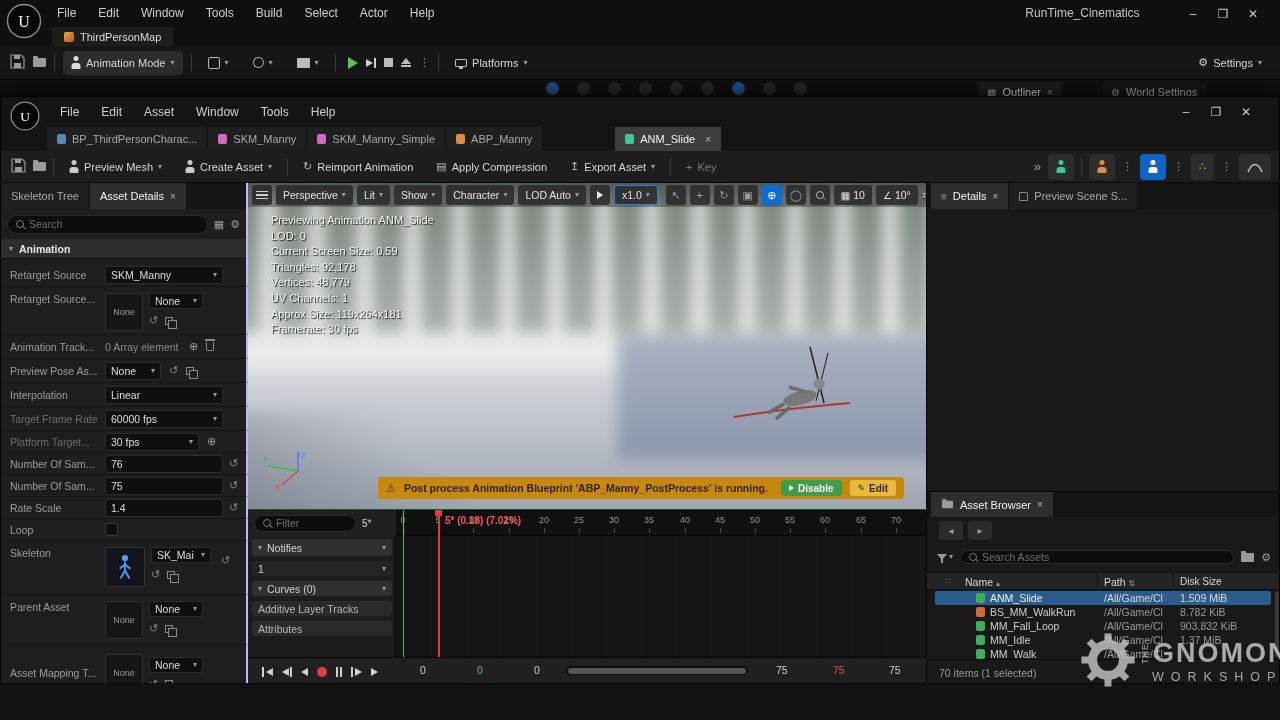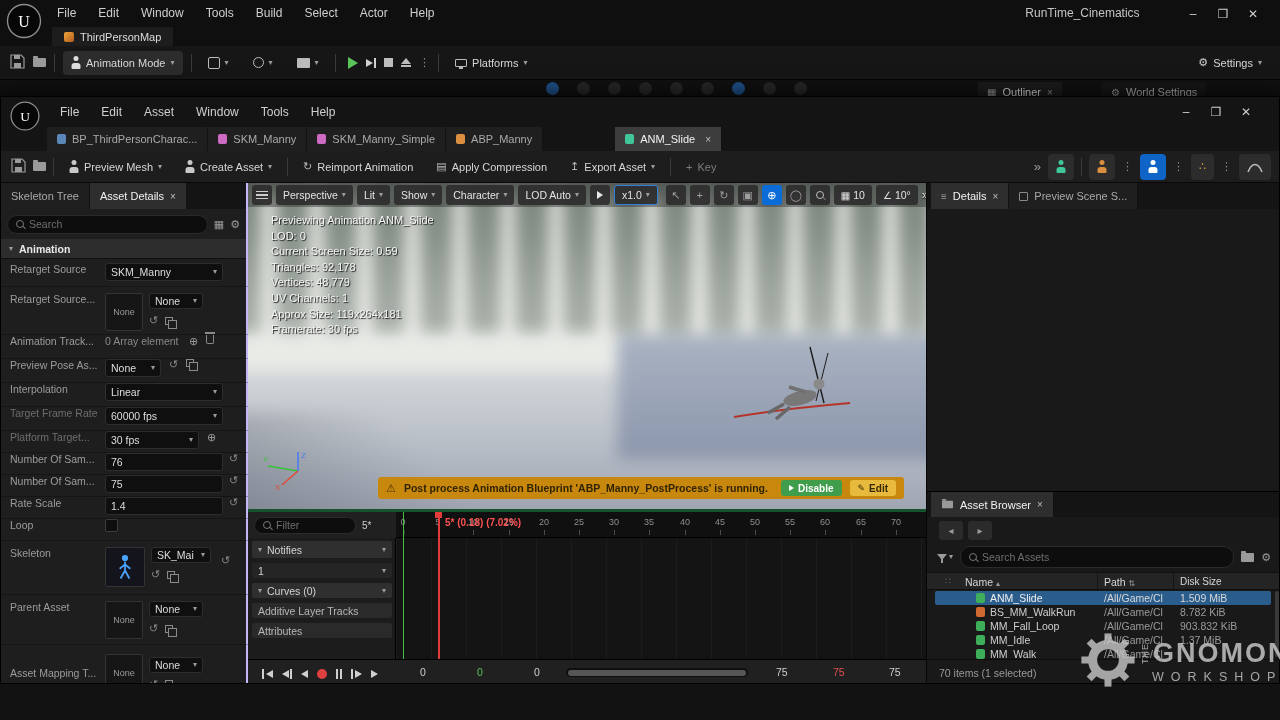--- a/index.html
+++ b/index.html
@@ -35,21 +35,21 @@
   .icon-copy::after{content:"";position:absolute;left:2px;top:2px;width:7px;height:7px;border:1px solid #8a8a8a;background:#1e1e1e}
   .icon-trash{display:inline-block;width:8px;height:9px;border:1px solid #8a8a8a;border-top:none;border-radius:0 0 2px 2px;position:relative;flex:none}
   .icon-trash::before{content:"";position:absolute;top:-3px;left:-2px;right:-2px;height:1.5px;background:#8a8a8a}
   .icon-monitor{display:inline-block;width:12px;height:8px;border:1.2px solid #bbb;border-radius:1px;position:relative;flex:none}
   .icon-monitor::after{content:"";position:absolute;left:3px;bottom:-3px;width:4px;height:2px;background:#bbb}
   .icon-funnel{width:0;height:0;border-left:5px solid transparent;border-right:5px solid transparent;border-top:6px solid #9a9a9a;position:relative;flex:none}
   .icon-funnel::after{content:"";position:absolute;left:-1px;top:-2px;width:2px;height:5px;background:#9a9a9a}
   .reset{color:#8a8a8a;font-size:11px;line-height:1}
   .plabel{color:#9c9c9c;font-size:10.5px;white-space:nowrap;overflow:hidden;text-overflow:ellipsis}
   .plabel.dim{color:#6d6d6d}
-  .prow{position:absolute;left:0;width:247px;display:flex;align-items:flex-start;border-bottom:1px solid rgba(0,0,0,.28)}
+  .prow{position:absolute;left:0;width:247px;display:flex;align-items:center;border-bottom:1px solid rgba(0,0,0,.28)}
   .prow .lbl{width:104px;padding-left:9px;flex:none}
   .nonebox{width:38px;height:38px;background:#161616;border:1px solid #333;border-radius:2px;color:#9a9a9a;font-size:9px;display:flex;align-items:center;justify-content:center;flex:none}
   .checkbox{width:13px;height:13px;background:#0e0e0e;border:1px solid #3c3c3c;border-radius:2px;display:inline-block}
   .vbtn{background:rgba(42,42,42,.88);border-radius:3px;height:20px;display:flex;align-items:center;gap:4px;padding:0 7px;font-size:10.5px;color:#e3e3e3;white-space:nowrap}
   .vico{width:20px;height:20px;border-radius:3px;background:rgba(42,42,42,.88);display:flex;align-items:center;justify-content:center;color:#9f9f9f;font-size:11px;flex:none}
   .vico.blue{background:#0b6cd8;color:#fff}
   .tick{position:absolute;top:5px;transform:translateX(-50%);color:#8f8f8f;font-size:9px}
   .tick::after{content:"";position:absolute;left:50%;top:13px;width:1px;height:5px;background:#4d4d4d}
   .trk{position:absolute;left:4px;width:140px;height:17px;display:flex;align-items:center;gap:5px;padding:0 6px;border-radius:2px;background:#2b2b2b;color:#d4d4d4;font-size:10.5px}
   .tbtn{display:flex;align-items:center;gap:1.5px}
@@ -543,21 +543,21 @@
           <span class="tri-r" style="border-left-color:#fff;border-left-width:5px;border-top-width:3.5px;border-bottom-width:3.5px"></span>
           <span style="color:#fff;font-size:10px;font-weight:bold">Disable</span>
         </span>
         <span class="row" style="background:#e7b93c;border-radius:3px;height:16px;padding:0 8px;gap:4px">
           <span style="color:#332800;font-size:9px">✎</span>
           <span style="color:#332800;font-size:10px;font-weight:bold">Edit</span>
         </span>
       </div>
     </div>
 
-    <div class="a" style="left:247px;top:412px;width:678px;height:176px;background:#191919;border-top:3px solid #14532d">
+    <div class="a" style="left:247px;top:412px;width:678px;height:176px;background:#191919;border-top:1px solid #14532d">
 
       <div class="a row" style="left:0;top:0;width:148px;height:26px;background:#202020;padding:0 6px;gap:6px">
         <div class="search" style="width:102px;height:17px">
           <span class="icon-search"></span>
           <input placeholder="Filter" style="">
         </div>
         <span style="color:#cfcfcf;font-size:10px">5*</span>
       </div>
 
       <div class="a" style="left:148px;top:0;width:530px;height:26px;background:#101010;border-bottom:1px solid #000">
@@ -669,21 +669,21 @@
       </div>
       <div class="row" style="height:27px;padding:0 12px;gap:5px">
         <span class="navbtn">◂</span>
         <span class="navbtn">▸</span>
       </div>
       <div class="row" style="height:26px;padding:0 10px;gap:7px">
         <span class="row" style="gap:2px">
             <span class="icon-funnel"></span>
             <span class="caret">▾</span>
           </span>
-        <div class="search" style="flex:1;height:22px">
+        <div class="search" style="flex:1;height:14px">
           <span class="icon-search"></span>
           <input placeholder="Search Assets" style="">
         </div>
         <span class="icon-folder"></span>
         <span style="color:#9a9a9a;font-size:11px">⚙</span>
       </div>
 
       <div class="a" style="left:0;top:389px;width:355px;height:18px;background:#242424;border-top:1px solid #101010;border-bottom:1px solid #101010">
         <span class="a" style="left:18px;top:3px;color:#6a6a6a;font-size:9px">∷</span>
         <span class="a" style="left:38px;top:2.5px;color:#d8d8d8;font-size:10.5px"><span>Name</span> <span style="font-size:8px;color:#9a9a9a">▴</span></span>

